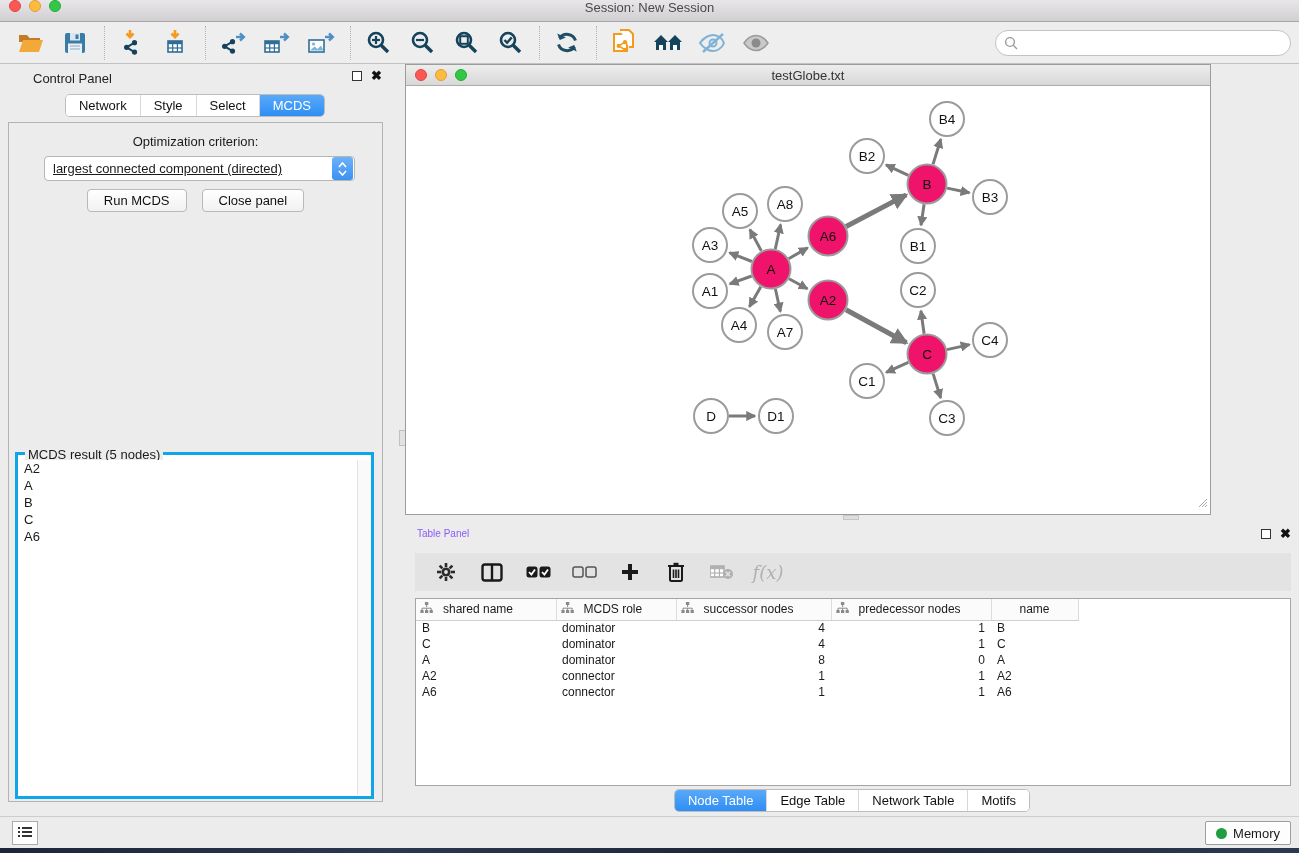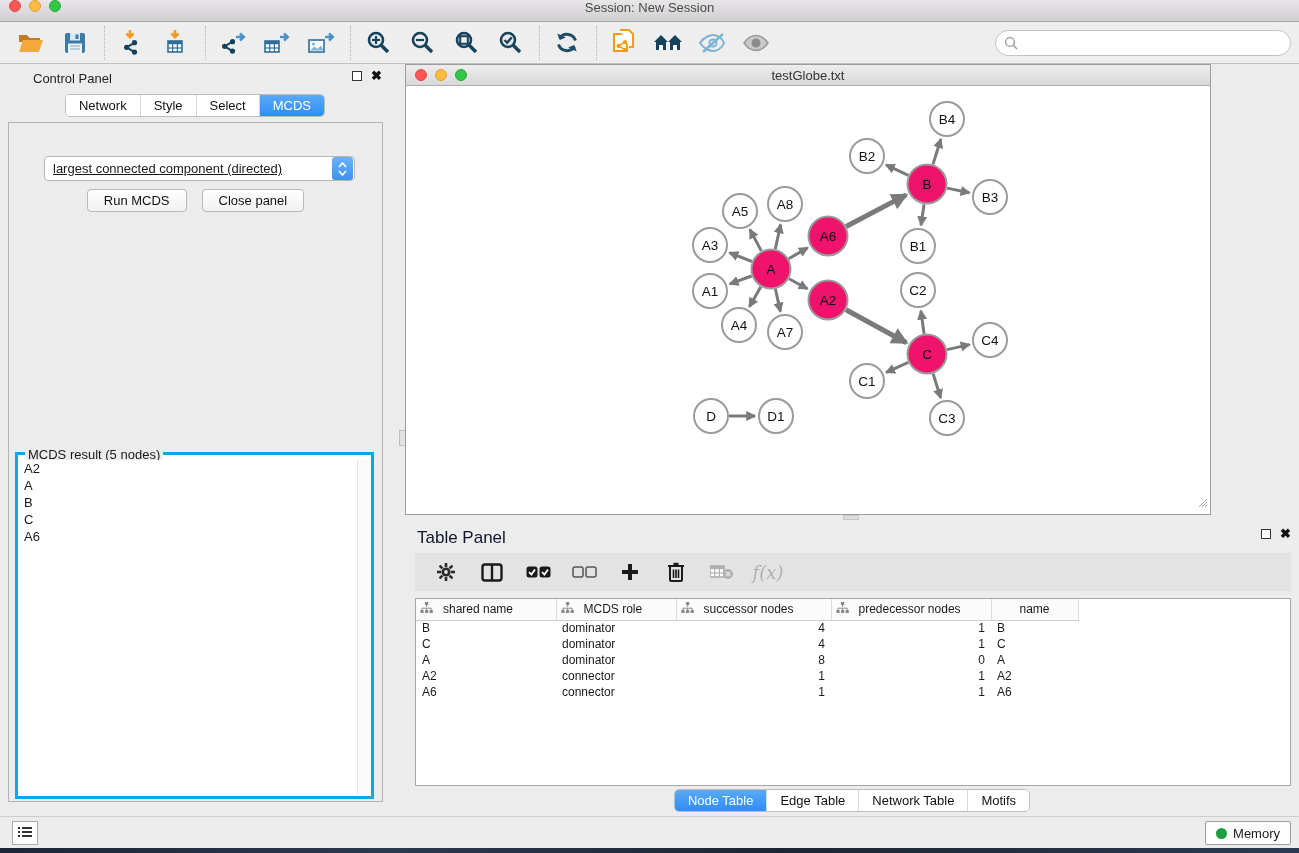--- a/index.html
+++ b/index.html
@@ -68,21 +68,21 @@
   .nettitle .title { position:absolute; left:0; right:0; text-align:center; font-size:13px; color:#333; }
   .netbody { position:absolute; left:0; top:22px; right:0; bottom:0; background:#fff;
     border:1px solid #9c9c9c; border-top:none; }
   .netbody svg.graph { position:absolute; left:0; top:0; }
   .grip { position:absolute; right:2px; bottom:2px; }
   .hgrip { position:absolute; left:438px; top:451px; width:16px; height:5px; background:#dedede; border:1px solid #c6c6c6; }
 
   
   .table-panel { position:absolute; left:0; top:456px; width:894px; height:296px; background:#ececec; }
   .tp-head { position:relative; height:30px; }
-  .tp-head .ptitle { position:absolute; left:12px; top:8px; font-size:17px; color:#0f172a; }
+  .tp-head .ptitle { position:absolute; left:12px; top:8px; font-size:10px; color:#8b5cf6; }
   .tp-toolbar { position:absolute; left:10px; right:8px; top:33px; height:38px; background:#e3e3e3;
     display:flex; align-items:center; gap:24px; padding-left:20px; }
   .tp-toolbar .tbtn { width:22px; height:22px; margin:0; }
   .fx { font-family:"DejaVu Serif", serif; font-style:italic; font-size:18px; color:#b0b0b0; }
   .tablewrap { position:absolute; left:10px; right:8px; top:78px; height:188px; background:#fff;
     border:1px solid #a5a5a5; overflow:hidden; }
   table.datatable { border-collapse:collapse; table-layout:fixed; font-size:12px; }
   table.datatable th { font-weight:normal; height:21px; background:#fbfbfb;
     border-right:1px solid #dcdcdc; border-bottom:1px solid #cfcfcf; padding:0 4px; text-align:left; white-space:nowrap; }
   table.datatable th .hlabel { margin-left:10px; }
@@ -341,20 +341,21 @@
     </div>
     <div class="ctabs">
       <span class="seg" id="ctl-tabs">
           <button class="segbtn">Network</button>
           <button class="segbtn">Style</button>
           <button class="segbtn">Select</button>
           <button class="segbtn active">MCDS</button>
         </span>
     </div>
     <div class="cbox">
+      <div class="optlabel">Optimization criterion:</div>
       <div class="dropdown">
         <span class="dval">largest connected component (directed)</span>
         <span class="stepper">
           <svg width="9" height="6" viewBox="0 0 9 6">
               <path d="M1 5L4.5 1L8 5" fill="none" stroke="#fff" stroke-width="1.6"></path>
             </svg>
           <svg width="9" height="6" viewBox="0 0 9 6">
               <path d="M1 1L4.5 5L8 1" fill="none" stroke="#fff" stroke-width="1.6"></path>
             </svg>
         </span>

